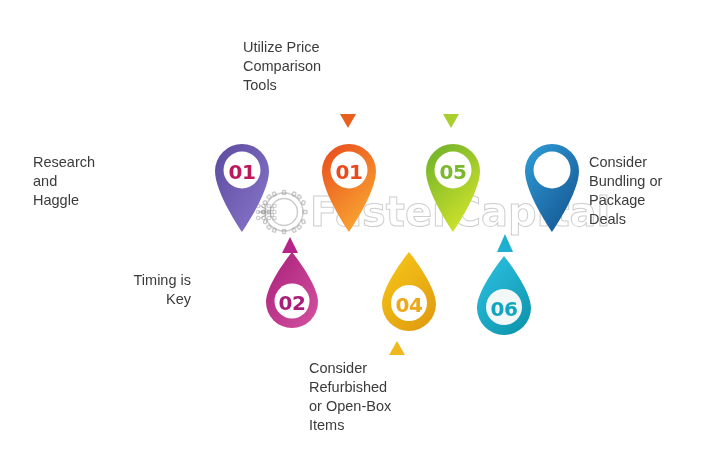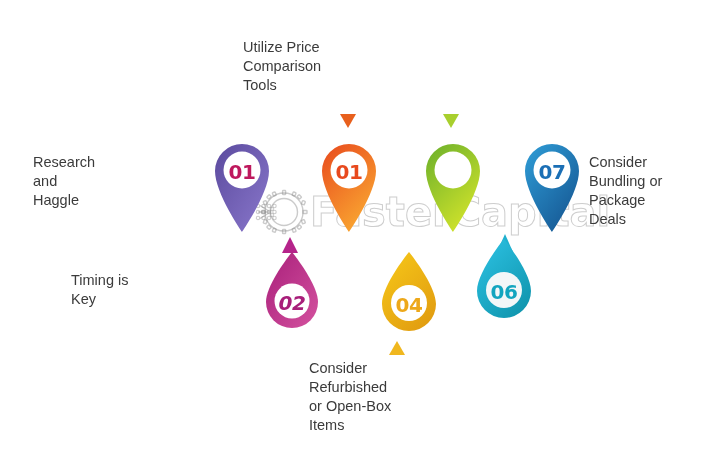--- a/index.html
+++ b/index.html
@@ -153,21 +153,21 @@
           <stop offset="0%" stop-color="#5b4a9e"></stop>
             <stop offset="100%" stop-color="#8a78cc"></stop>
         </linearGradient>
       </defs>
       <path d="M31 95 C31 95 4 56 4 34 A27 27 0 1 1 58 34 C58 56 31 95 31 95 Z" fill="url(#g1)"></path>
       <circle cx="31" cy="33" r="18.5" fill="#ffffff"></circle>
     </svg>
     <div class="pin-num" style="top:23px; color:#be185d;">01</div>
   </div>
 
-  <div class="pin" style="left:262px; top:251px; width:60px; height:82px;font-style:italic;">
+  <div class="pin" style="left:262px; top:251px; width:60px; height:82px;">
     <svg width="60" height="82" viewBox="0 0 60 82">
       <defs>
         <linearGradient id="g2" x1="0" y1="0" x2="1" y2="1">
           <stop offset="0%" stop-color="#a81f7a"></stop>
             <stop offset="100%" stop-color="#d4529f"></stop>
         </linearGradient>
       </defs>
       <path d="M30 1 C30 1 56 33 56 51 A26 26 0 1 1 4 51 C4 33 30 1 30 1 Z" fill="url(#g2)"></path>
       <circle cx="30" cy="50" r="17.5" fill="#ffffff"></circle>
     </svg>
@@ -206,23 +206,24 @@
     <svg width="62" height="96" viewBox="0 0 62 96">
       <defs>
         <linearGradient id="g5" x1="0" y1="0" x2="0.6" y2="1">
           <stop offset="0%" stop-color="#6aaf2b"></stop>
             <stop offset="100%" stop-color="#cfe22b"></stop>
         </linearGradient>
       </defs>
       <path d="M31 95 C31 95 4 56 4 34 A27 27 0 1 1 58 34 C58 56 31 95 31 95 Z" fill="url(#g5)"></path>
       <circle cx="31" cy="33" r="18.5" fill="#ffffff"></circle>
     </svg>
-  </div>
-
-  <div class="pin" style="left:473px; top:238px; width:62px; height:86px;">
+    <div class="pin-num" style="top:23px; color:#7cb82e;">05</div>
+  </div>
+
+  <div class="pin" style="left:473px; top:255px; width:62px; height:86px;">
     <svg width="62" height="86" viewBox="0 0 62 86">
       <defs>
         <linearGradient id="g6" x1="0.2" y1="0" x2="0.9" y2="1">
           <stop offset="0%" stop-color="#2bbfe0"></stop>
             <stop offset="100%" stop-color="#0e93ab"></stop>
         </linearGradient>
       </defs>
       <path d="M31 1 C31 1 58 34 58 53 A27 27 0 1 1 4 53 C4 34 31 1 31 1 Z" fill="url(#g6)"></path>
       <circle cx="31" cy="52" r="18" fill="#f2f7f8"></circle>
     </svg>
@@ -233,28 +234,27 @@
     <svg width="62" height="96" viewBox="0 0 62 96">
       <defs>
         <linearGradient id="g7" x1="0.1" y1="0" x2="0.9" y2="1">
           <stop offset="0%" stop-color="#2e9ad4"></stop>
             <stop offset="100%" stop-color="#14538f"></stop>
         </linearGradient>
       </defs>
       <path d="M31 95 C31 95 4 56 4 34 A27 27 0 1 1 58 34 C58 56 31 95 31 95 Z" fill="url(#g7)"></path>
       <circle cx="31" cy="33" r="18.5" fill="#ffffff"></circle>
     </svg>
-    <div class="pin-num" style="top:23px; color:#1b6fb5;">07</div>
   </div>
 
   <div class="label" style="left:33px; top:153px; width:120px;">Research
 and
 Haggle</div>
 
-  <div class="label" style="left:71px; top:271px; width:120px;">Timing is
+  <div class="label" style="left:71px; top:271px; width:120px;text-align:right;">Timing is
 Key</div>
 
   <div class="label" style="left:243px; top:38px; width:130px;">Utilize Price
 Comparison
 Tools</div>
 
   <div class="label" style="left:309px; top:359px; width:130px;">Consider
 Refurbished
 or Open-Box
 Items</div>

